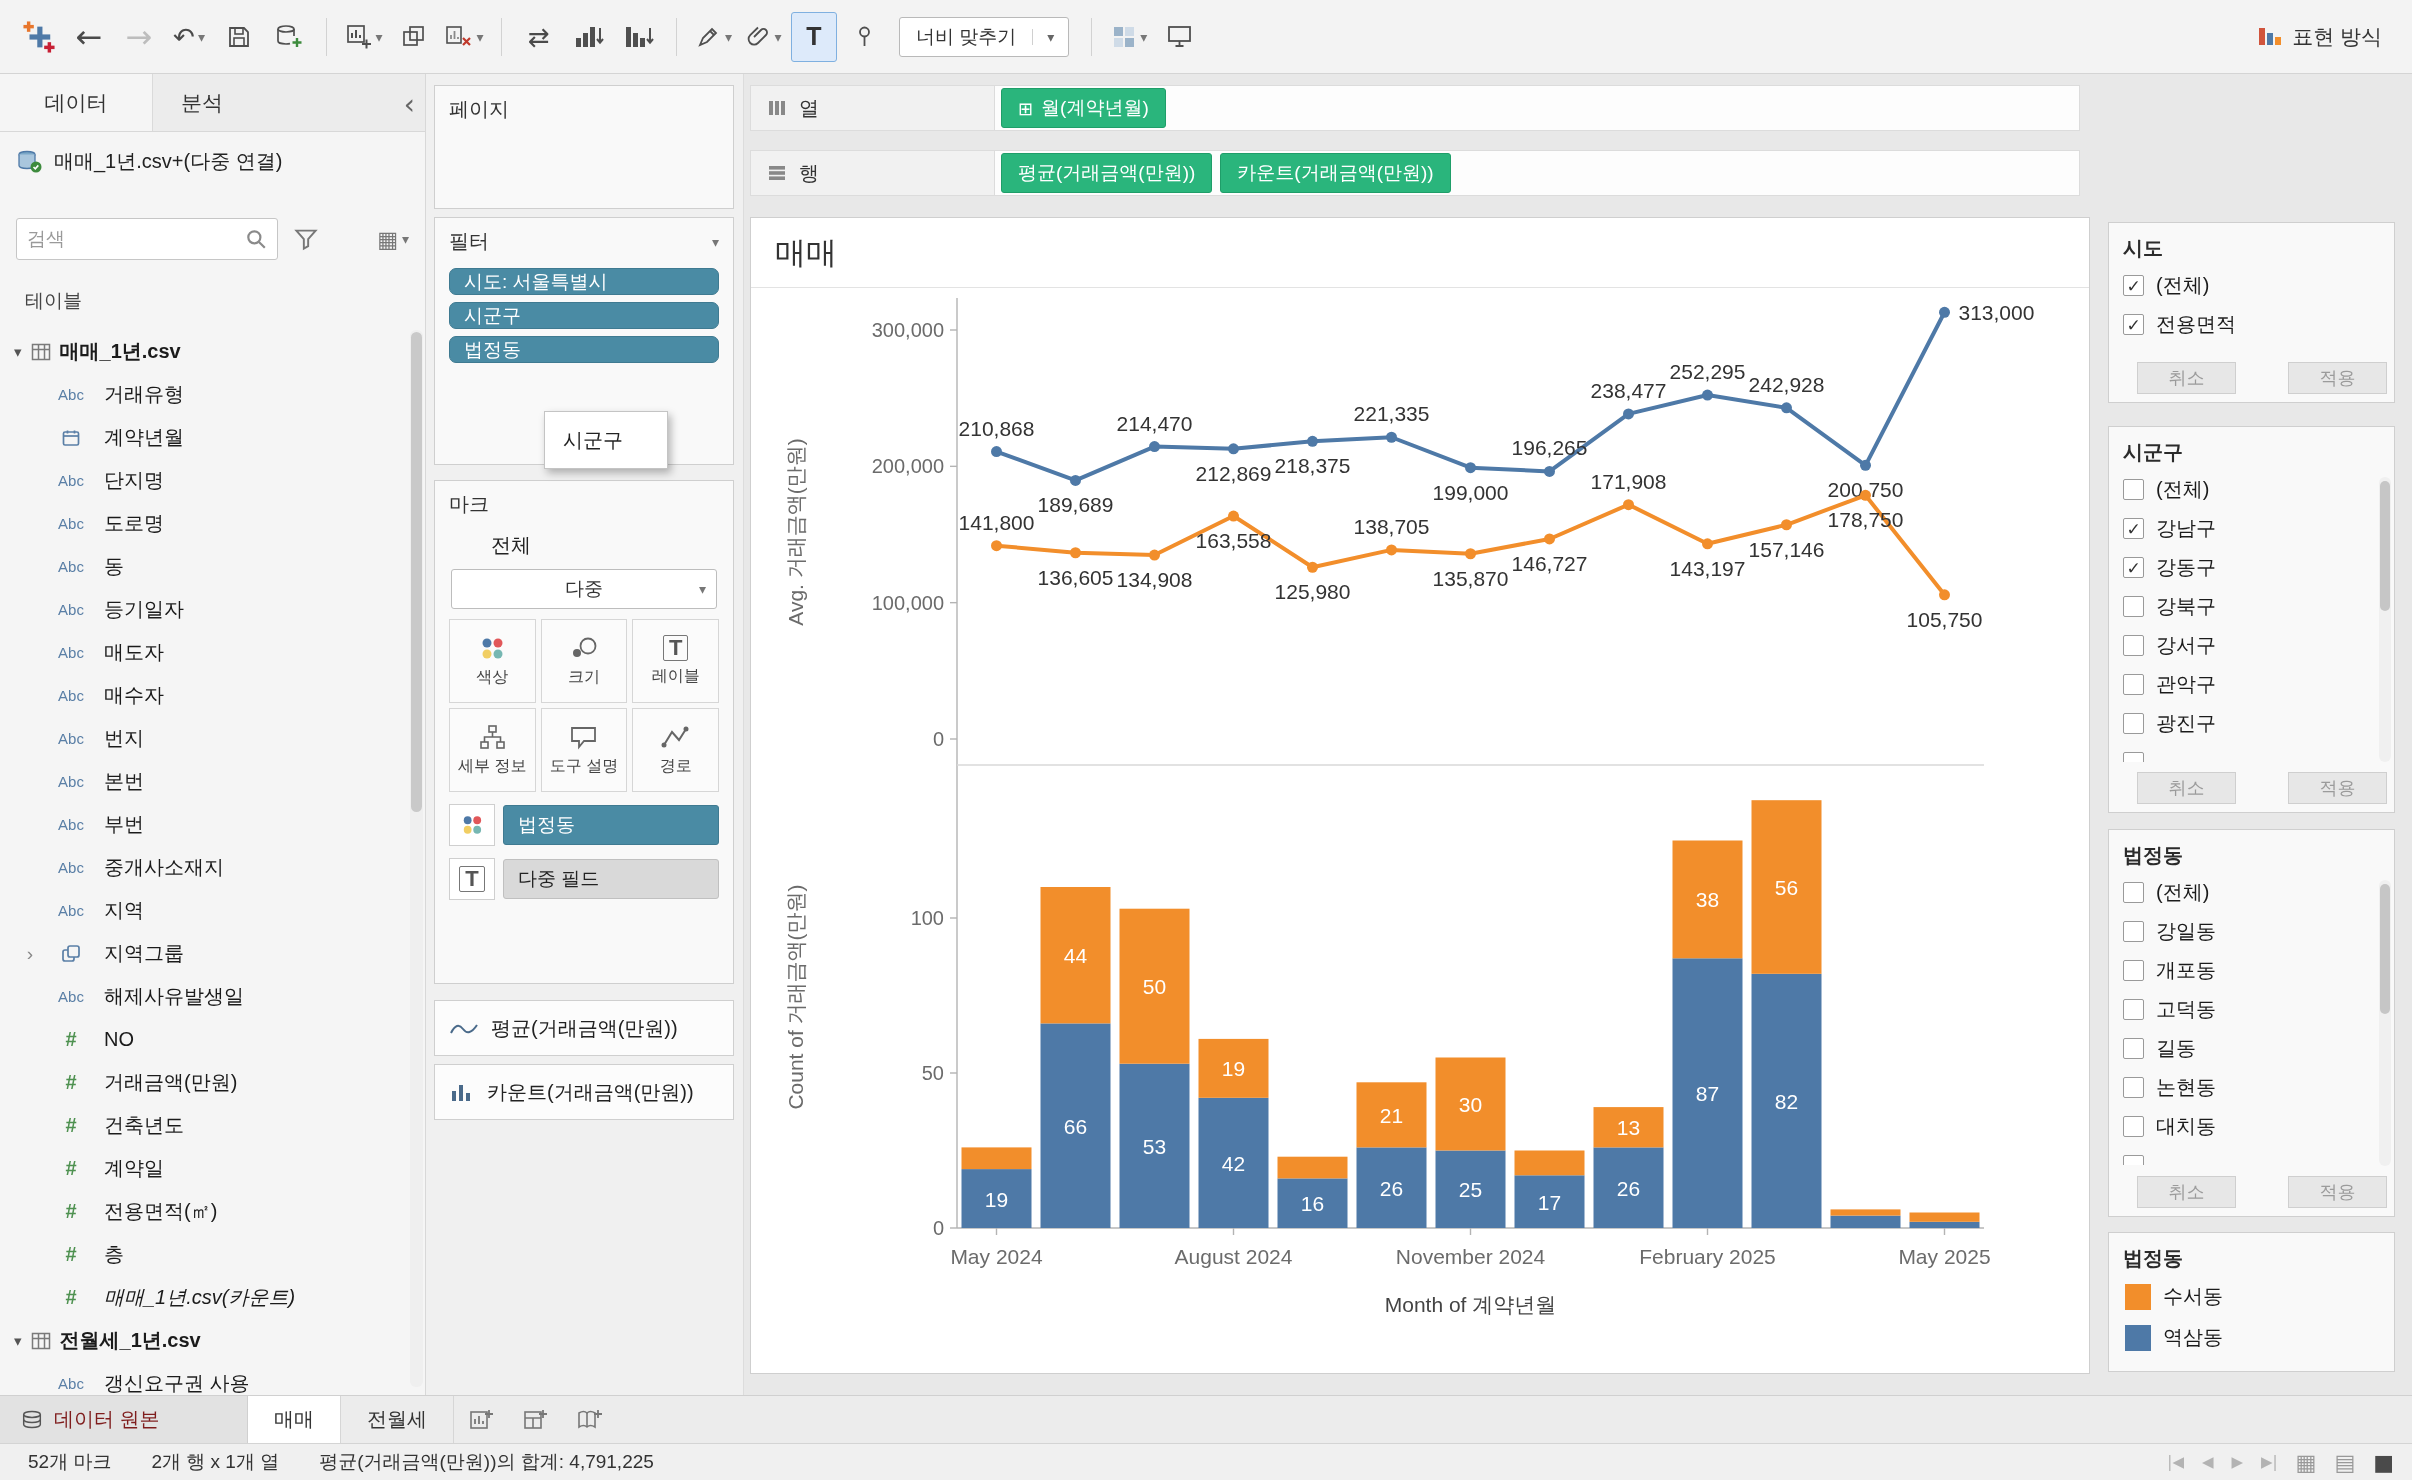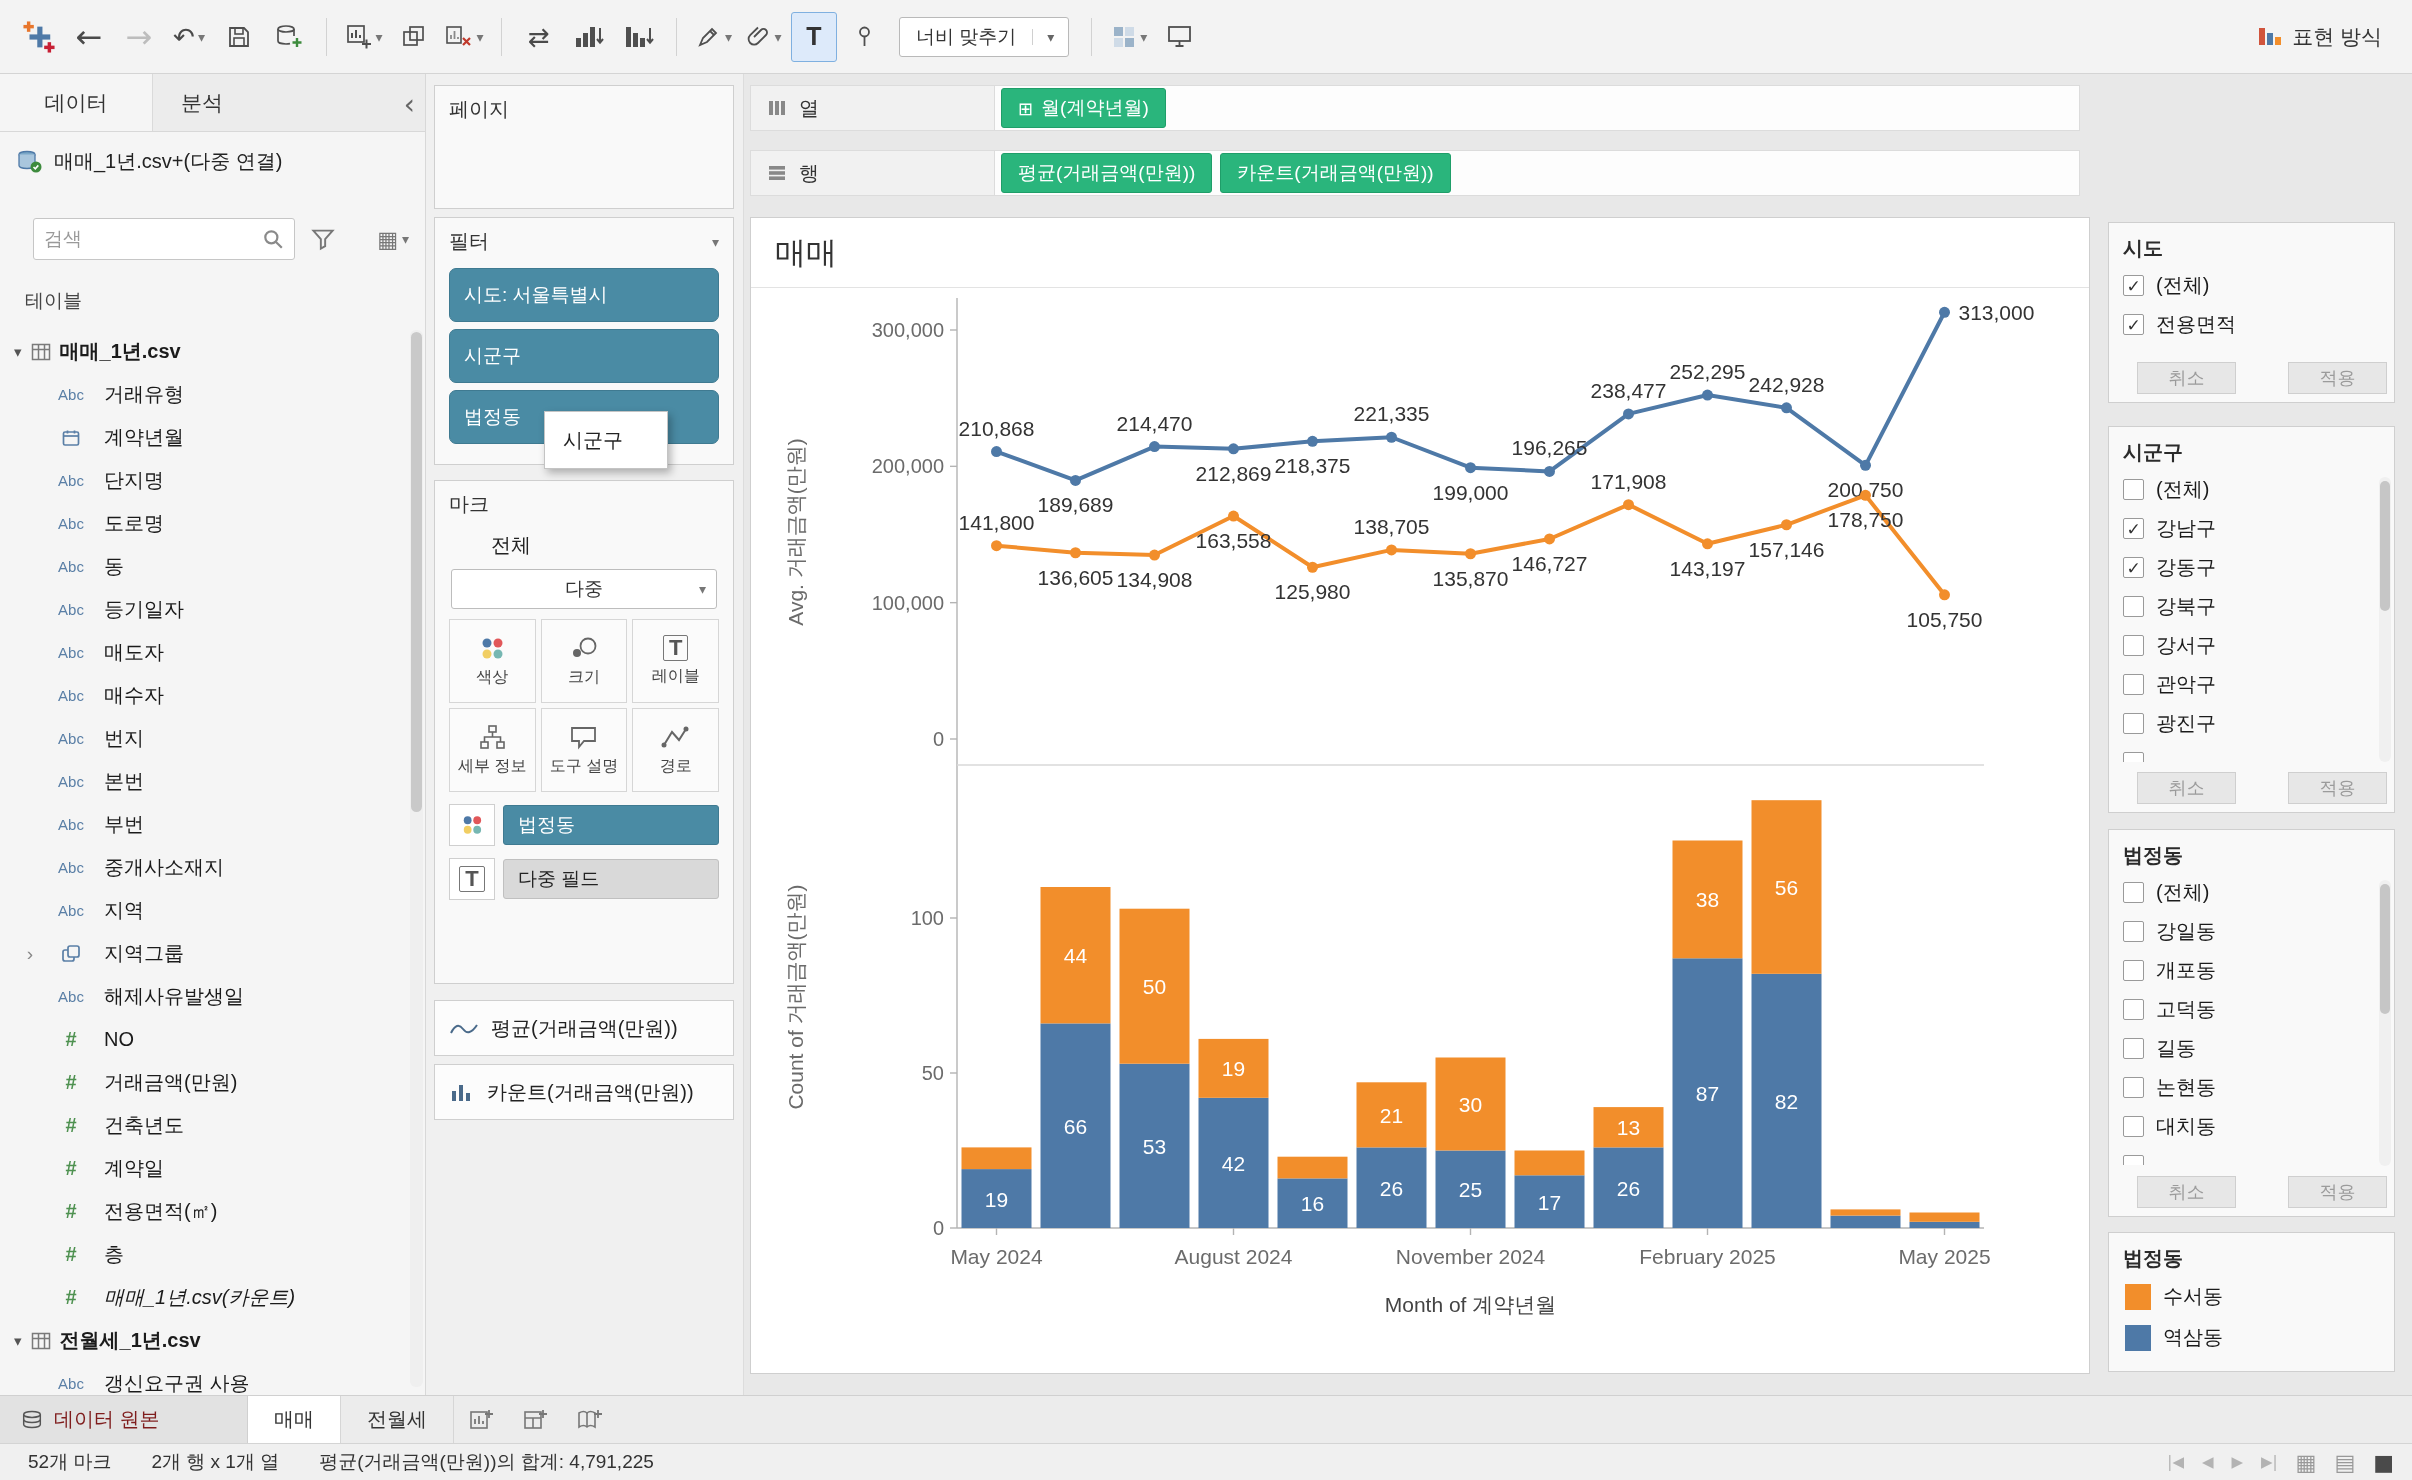--- a/index.html
+++ b/index.html
@@ -30,21 +30,21 @@
 
   
   #data-pane { position:absolute; left:0; top:0; width:426px; height:100%; background:#f5f5f5; border-right:1px solid #d8d8d8; }
   .pane-tabs { position:absolute; top:0; left:0; right:0; height:58px; display:flex; border-bottom:1px solid #d8d8d8; }
   .ptab { width:152px; display:flex; align-items:center; justify-content:center; font-size:21px; color:#333; }
   .ptab.inactive { flex:1; justify-content:flex-start; padding-left:28px; background:#ececec; border-left:1px solid #dadada; }
   .collapse-btn { position:absolute; right:10px; top:14px; font-size:28px; color:#666; }
   .connection { position:absolute; top:64px; left:16px; right:10px; height:46px; display:flex; align-items:center; gap:12px; font-size:20px; color:#222; }
   .search-row { position:absolute; top:143px; left:16px; right:16px; height:44px; display:flex; align-items:center; gap:16px; }
   .search-box { width:262px; height:42px; background:#fff; border:1px solid #c6c6c6; border-radius:3px;
-    display:flex; align-items:center; justify-content:space-between; padding:0 10px;margin-left:17px; }
+    display:flex; align-items:center; justify-content:space-between; padding:0 10px; }
   .search-ph { color:#9a9a9a; font-size:19px; }
   .viewopts { margin-left:auto; display:flex; align-items:center; gap:4px; color:#777; }
   .viewopts .g { font-size:22px; }
   .tables-label { position:absolute; top:214px; left:25px; font-size:19px; color:#444; }
   #field-list { position:absolute; top:256px; left:0; right:20px; bottom:0; overflow:hidden; }
   .tbl-row { height:43px; display:flex; align-items:center; gap:9px; padding-left:14px; font-size:20px; font-weight:bold; color:#1b1b1b; }
   .tbl-caret { font-family:"DejaVu Sans",sans-serif; font-size:15px; color:#555; }
   .field-row { height:43px; display:flex; align-items:center; gap:10px; padding-left:22px; font-size:20px; color:#1b1b1b; }
   .fexp { width:16px; font-size:19px; color:#888; text-align:center; }
   .ficon { width:46px; display:flex; justify-content:center; align-items:center; }
@@ -53,21 +53,21 @@
   .fname.it { font-style:italic; }
   .vscroll { position:absolute; right:2px; top:256px; bottom:8px; width:13px; background:#efefef; border-radius:6px; }
   .vscroll .thumb { position:absolute; top:2px; left:1px; width:11px; height:480px; background:#c9c9c9; border-radius:6px; }
 
   
   #cards-col { position:absolute; left:426px; top:0; width:318px; height:100%; background:#f0f0f0; border-right:1px solid #dcdcdc; }
   .card { position:absolute; left:8px; width:300px; background:#f9f9f9; border:1px solid #cfcfcf; }
   .card-title { display:flex; align-items:center; justify-content:space-between; padding:10px 14px 6px; font-size:20px; color:#333; }
   #pages-card { top:11px; height:124px; }
   #filters-card { top:143px; height:248px; }
-  .fpill { height:54px; margin:7px 14px 0; background:#4a8ba4; border:1px solid #3f7a91; border-radius:7px;
+  .fpill { height:27px; margin:7px 14px 0; background:#4a8ba4; border:1px solid #3f7a91; border-radius:7px;
     color:#fff; font-size:19px; display:flex; align-items:center; padding:0 14px;text-align:center; }
   #drag-tooltip { position:absolute; left:118px; top:337px; width:124px; height:58px; background:#fff;
     border:1px solid #c4c4c4; box-shadow:3px 4px 8px rgba(0,0,0,.28); z-index:6;
     display:flex; align-items:center; padding-left:18px; font-size:20px; color:#222; }
   #marks-card { top:406px; height:504px; }
   .marks-scope { padding:8px 0 4px 56px; font-size:20px; color:#222; }
   .mark-type { margin:6px 16px 10px; height:40px; background:#fff; border:1px solid #bdbdbd; border-radius:3px;
     position:relative; display:flex; align-items:center; justify-content:center; font-size:19px; color:#333; }
   .mark-type .caret { position:absolute; right:10px; }
   .mgrid { display:grid; grid-template-columns:repeat(3,1fr); gap:5px; margin:0 14px; }

